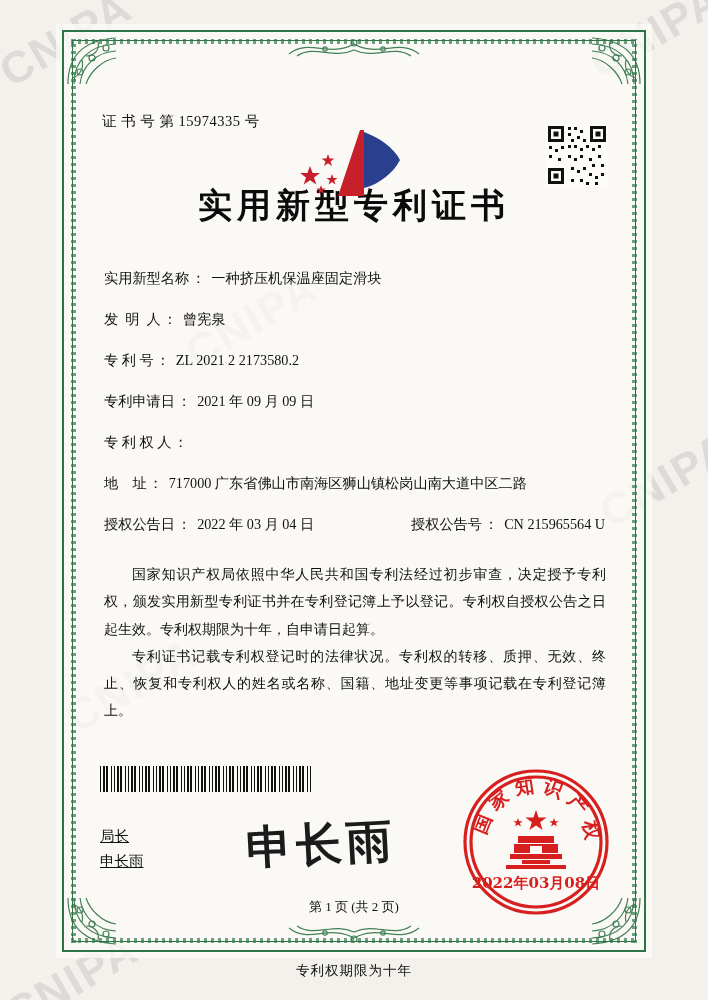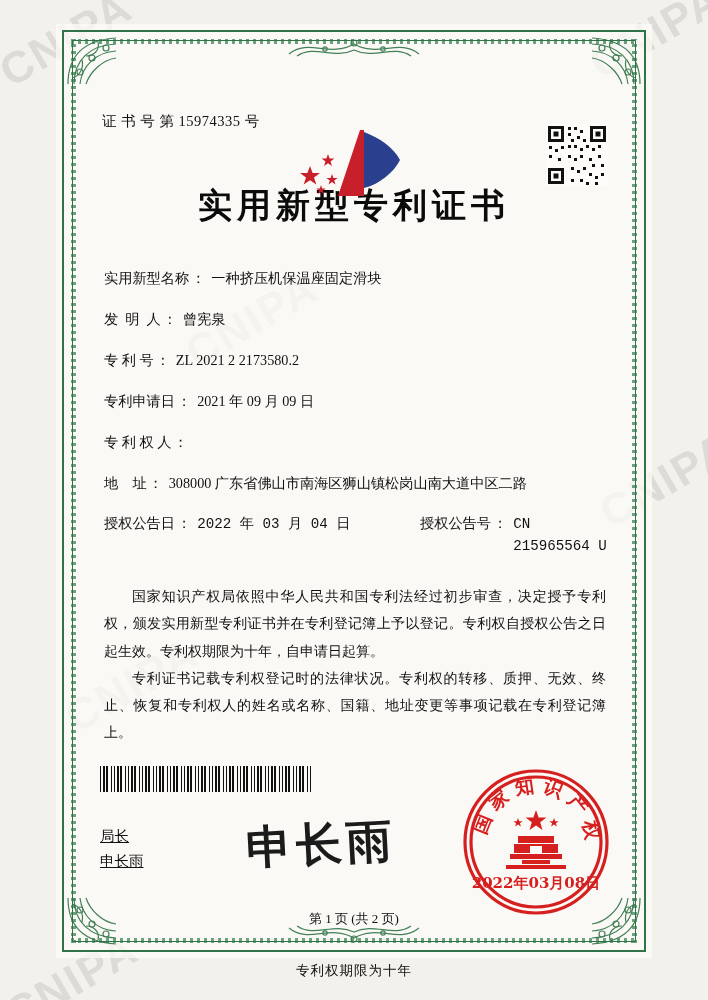--- a/index.html
+++ b/index.html
@@ -114,21 +114,21 @@
     align-items: flex-start;
     margin-bottom: 19px;
   }
   .label {
     white-space: pre;
     flex: 0 0 auto;
   }
   .colon { margin: 0 6px 0 2px; }
   .value { flex: 1 1 auto; }
 
-  .row.split { gap: 16px; font-family: Liberation Mono, monospace; }
+  .row.split { gap: 7px; }
   .split .left { display:flex; flex: 0 0 300px; }
   .split .right { display:flex; flex: 1 1 auto; }
 
   .para {
     margin-top: 26px;
     padding: 0 12px 0 14px;
     font-size: 14px;
     line-height: 1.95;
     color: #111;
     text-align: justify;
@@ -166,21 +166,21 @@
   }
 
   .seal {
     position: absolute;
     right: 40px; top: 742px;
     width: 152px; height: 152px;
   }
 
   .pagenum {
     position: absolute;
-    left: 0; right: 0; bottom: 30px;
+    left: 0; right: 0; bottom: 42px;
     text-align: center;
     font-size: 13px;
     color: #111;
   }
 
   .footnote {
     position: absolute;
     left: 0; right: 0; bottom: 20px;
     text-align: center;
     font-size: 13.5px;
@@ -371,21 +371,21 @@
       </div>
 
       <div class="row">
         <span class="label">专 利 权 人</span>
         <span class="colon">：</span>
       </div>
 
       <div class="row">
         <span class="label">地    址</span>
         <span class="colon">：</span>
-        <span class="value">308000 广东省佛山市南海区狮山镇松岗山南大道中区二路</span>
+        <span class="value">717000 广东省佛山市南海区狮山镇松岗山南大道中区二路</span>
       </div>
 
       <div class="row split">
         <span class="left">
           <span class="label">授权公告日</span>
           <span class="colon">：</span>
           <span class="value">2022 年 03 月 04 日</span>
         </span>
         <span class="right">
           <span class="label">授权公告号</span>

